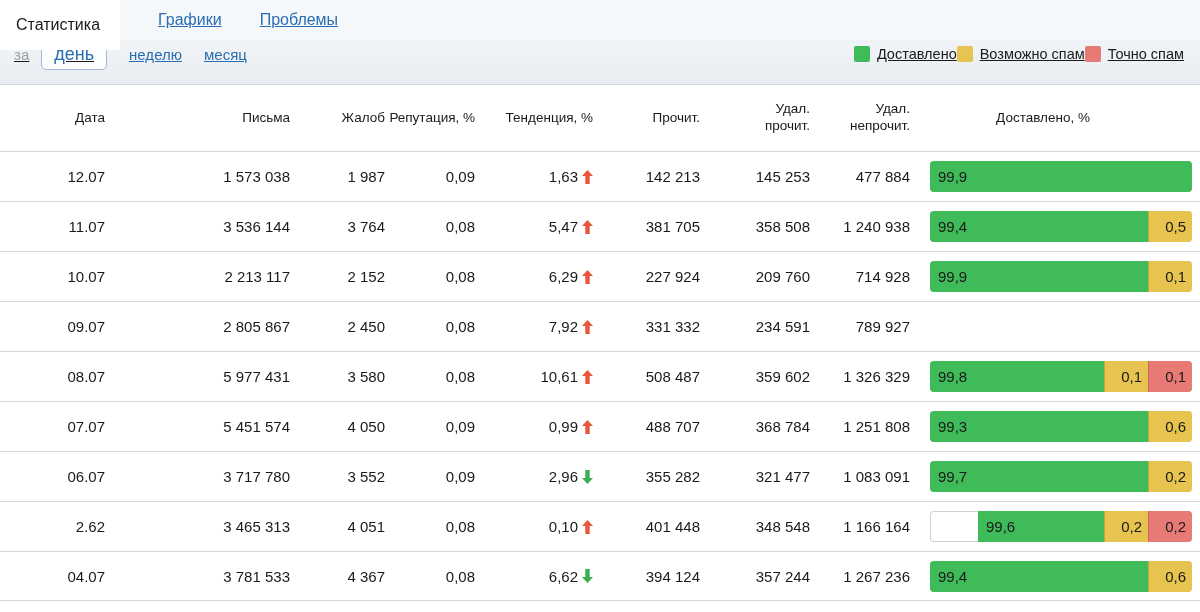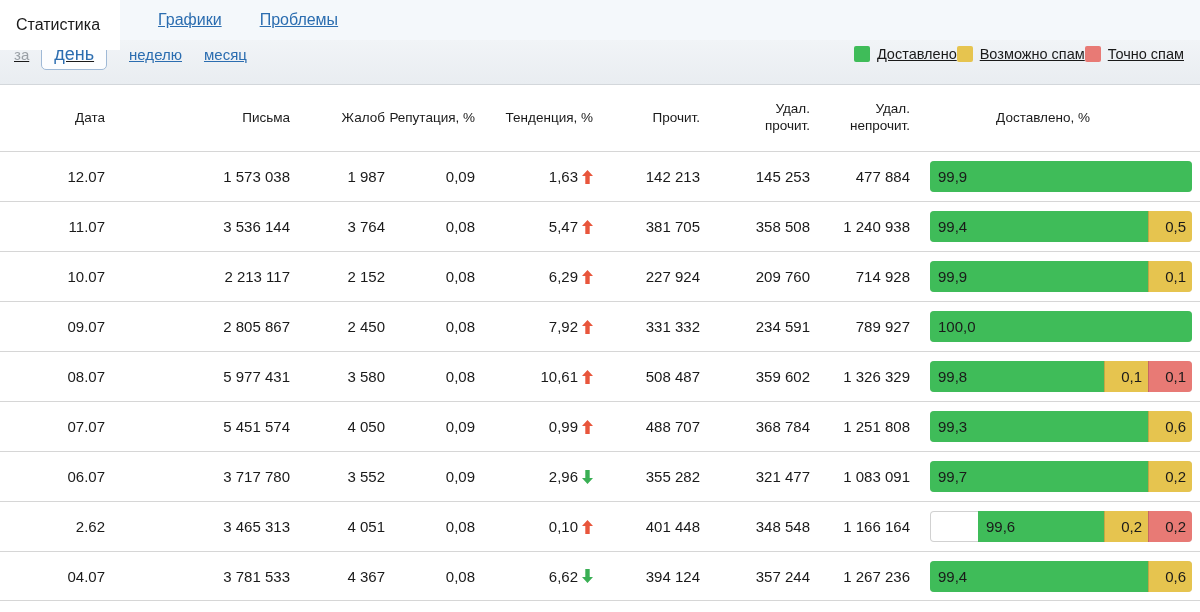--- a/index.html
+++ b/index.html
@@ -180,26 +180,20 @@
     <div class="cell">0,08</div>
     <div class="cell trend-cell">
       <span>7,92</span>
       <svg class="trend-arrow" viewBox="0 0 11 14" style="fill: rgb(232, 86, 60);">
         <path d="M5.5 0 L11 6 L7.7 6 L7.7 14 L3.3 14 L3.3 6 L0 6 Z"></path>
       </svg>
     </div>
     <div class="cell">331 332</div>
     <div class="cell">234 591</div>
     <div class="cell">789 927</div>
-    <div class="bar-cell">
-      <div class="bar">
-        <div class="seg green" style="background-color: rgb(63, 188, 89);">100,0</div>
-
-      </div>
-    </div>
   </div>
 
   <div class="grid-row trow">
     <div class="cell">08.07</div>
     <div class="cell">5 977 431</div>
     <div class="cell">3 580</div>
     <div class="cell">0,08</div>
     <div class="cell trend-cell">
       <span>10,61</span>
       <svg class="trend-arrow" viewBox="0 0 11 14" style="fill: rgb(232, 86, 60);">

